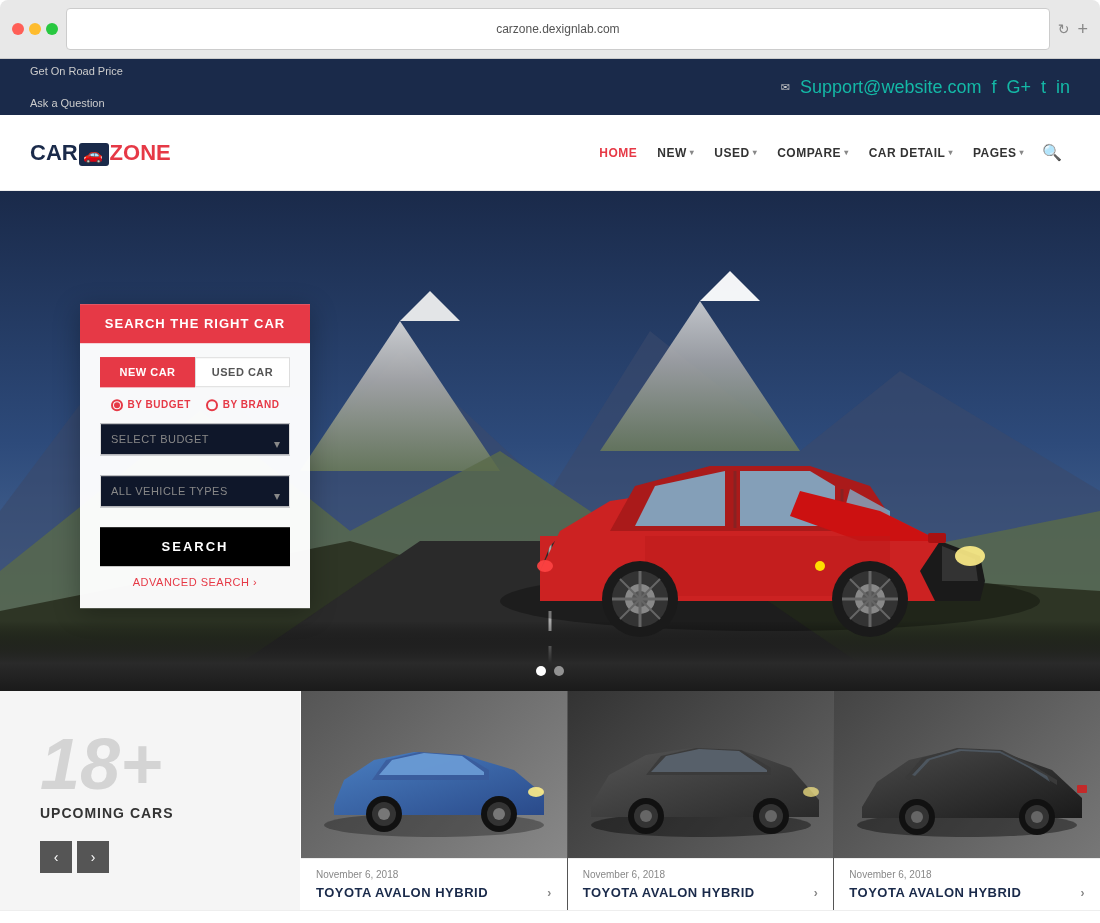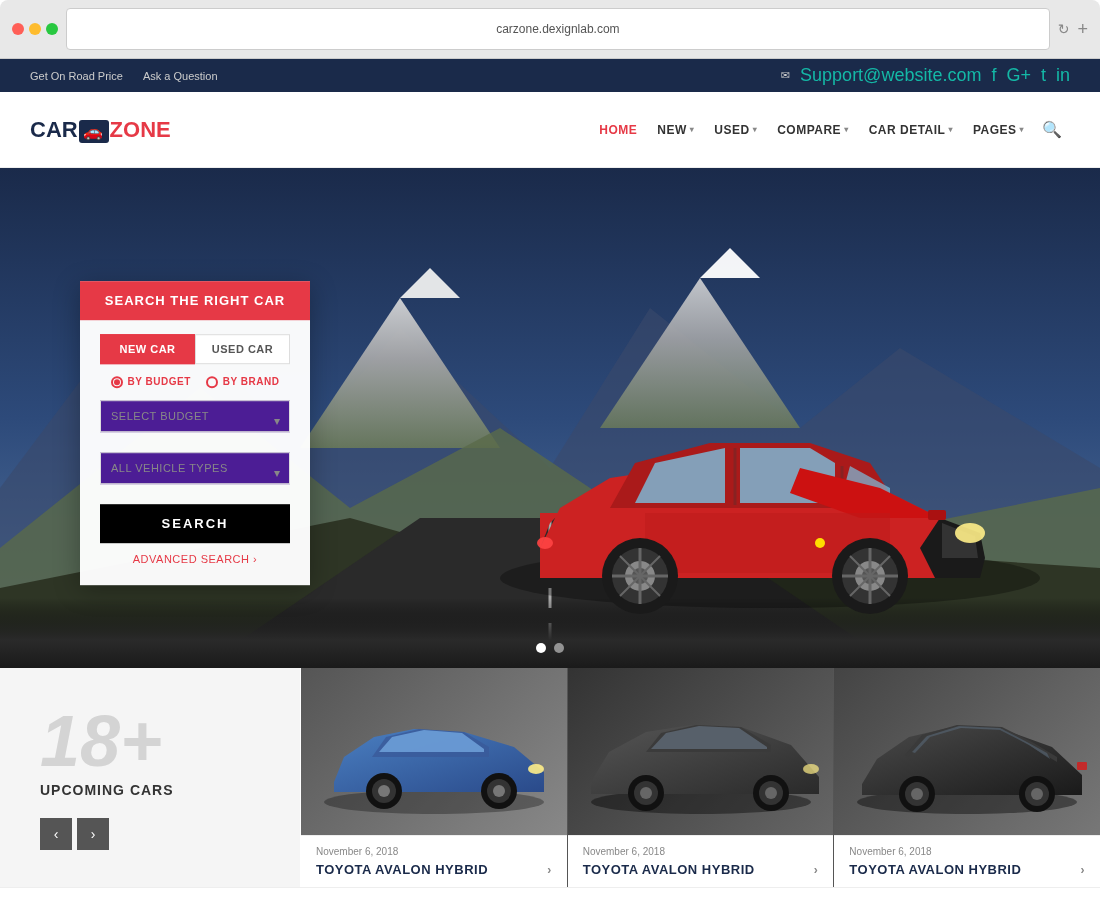--- a/index.html
+++ b/index.html
@@ -36,21 +36,21 @@
     
     .top-bar {
       background: #1a2a4a;
       padding: 6px 30px;
       display: flex;
       justify-content: space-between;
       align-items: center;
       font-size: 11px;
       color: #ccc;
     }
-    .top-bar-left { display: flex; gap: 20px; }
+    .top-bar-left { display: flex; gap: 20px; flex-direction: column; }
     .top-bar-right { display: flex; align-items: center; gap: 10px; }
     .top-bar-right a { color: #14b8a6; text-decoration: none; font-size: 18px; }
 
     
     .main-nav {
       background: #fff;
       padding: 15px 30px;
       display: flex;
       justify-content: space-between;
       align-items: center;
@@ -142,21 +142,21 @@
     }
     .radio-circle.filled::after {
       content: ''; width: 6px; height: 6px; border-radius: 50%; background: #e63946;
     }
     .search-select {
       width: 100%;
       padding: 9px 10px;
       border: 1px solid #ddd;
       font-size: 11px;
       color: #888;
-      background: #4c1d95;
+      background: #0f172a;
       appearance: none;
       margin-bottom: 10px;
       cursor: pointer;
       letter-spacing: 0.5px;
     }
     .select-wrapper { position: relative; margin-bottom: 10px; }
     .select-wrapper::after {
       content: '▾';
       position: absolute;
       right: 10px;

